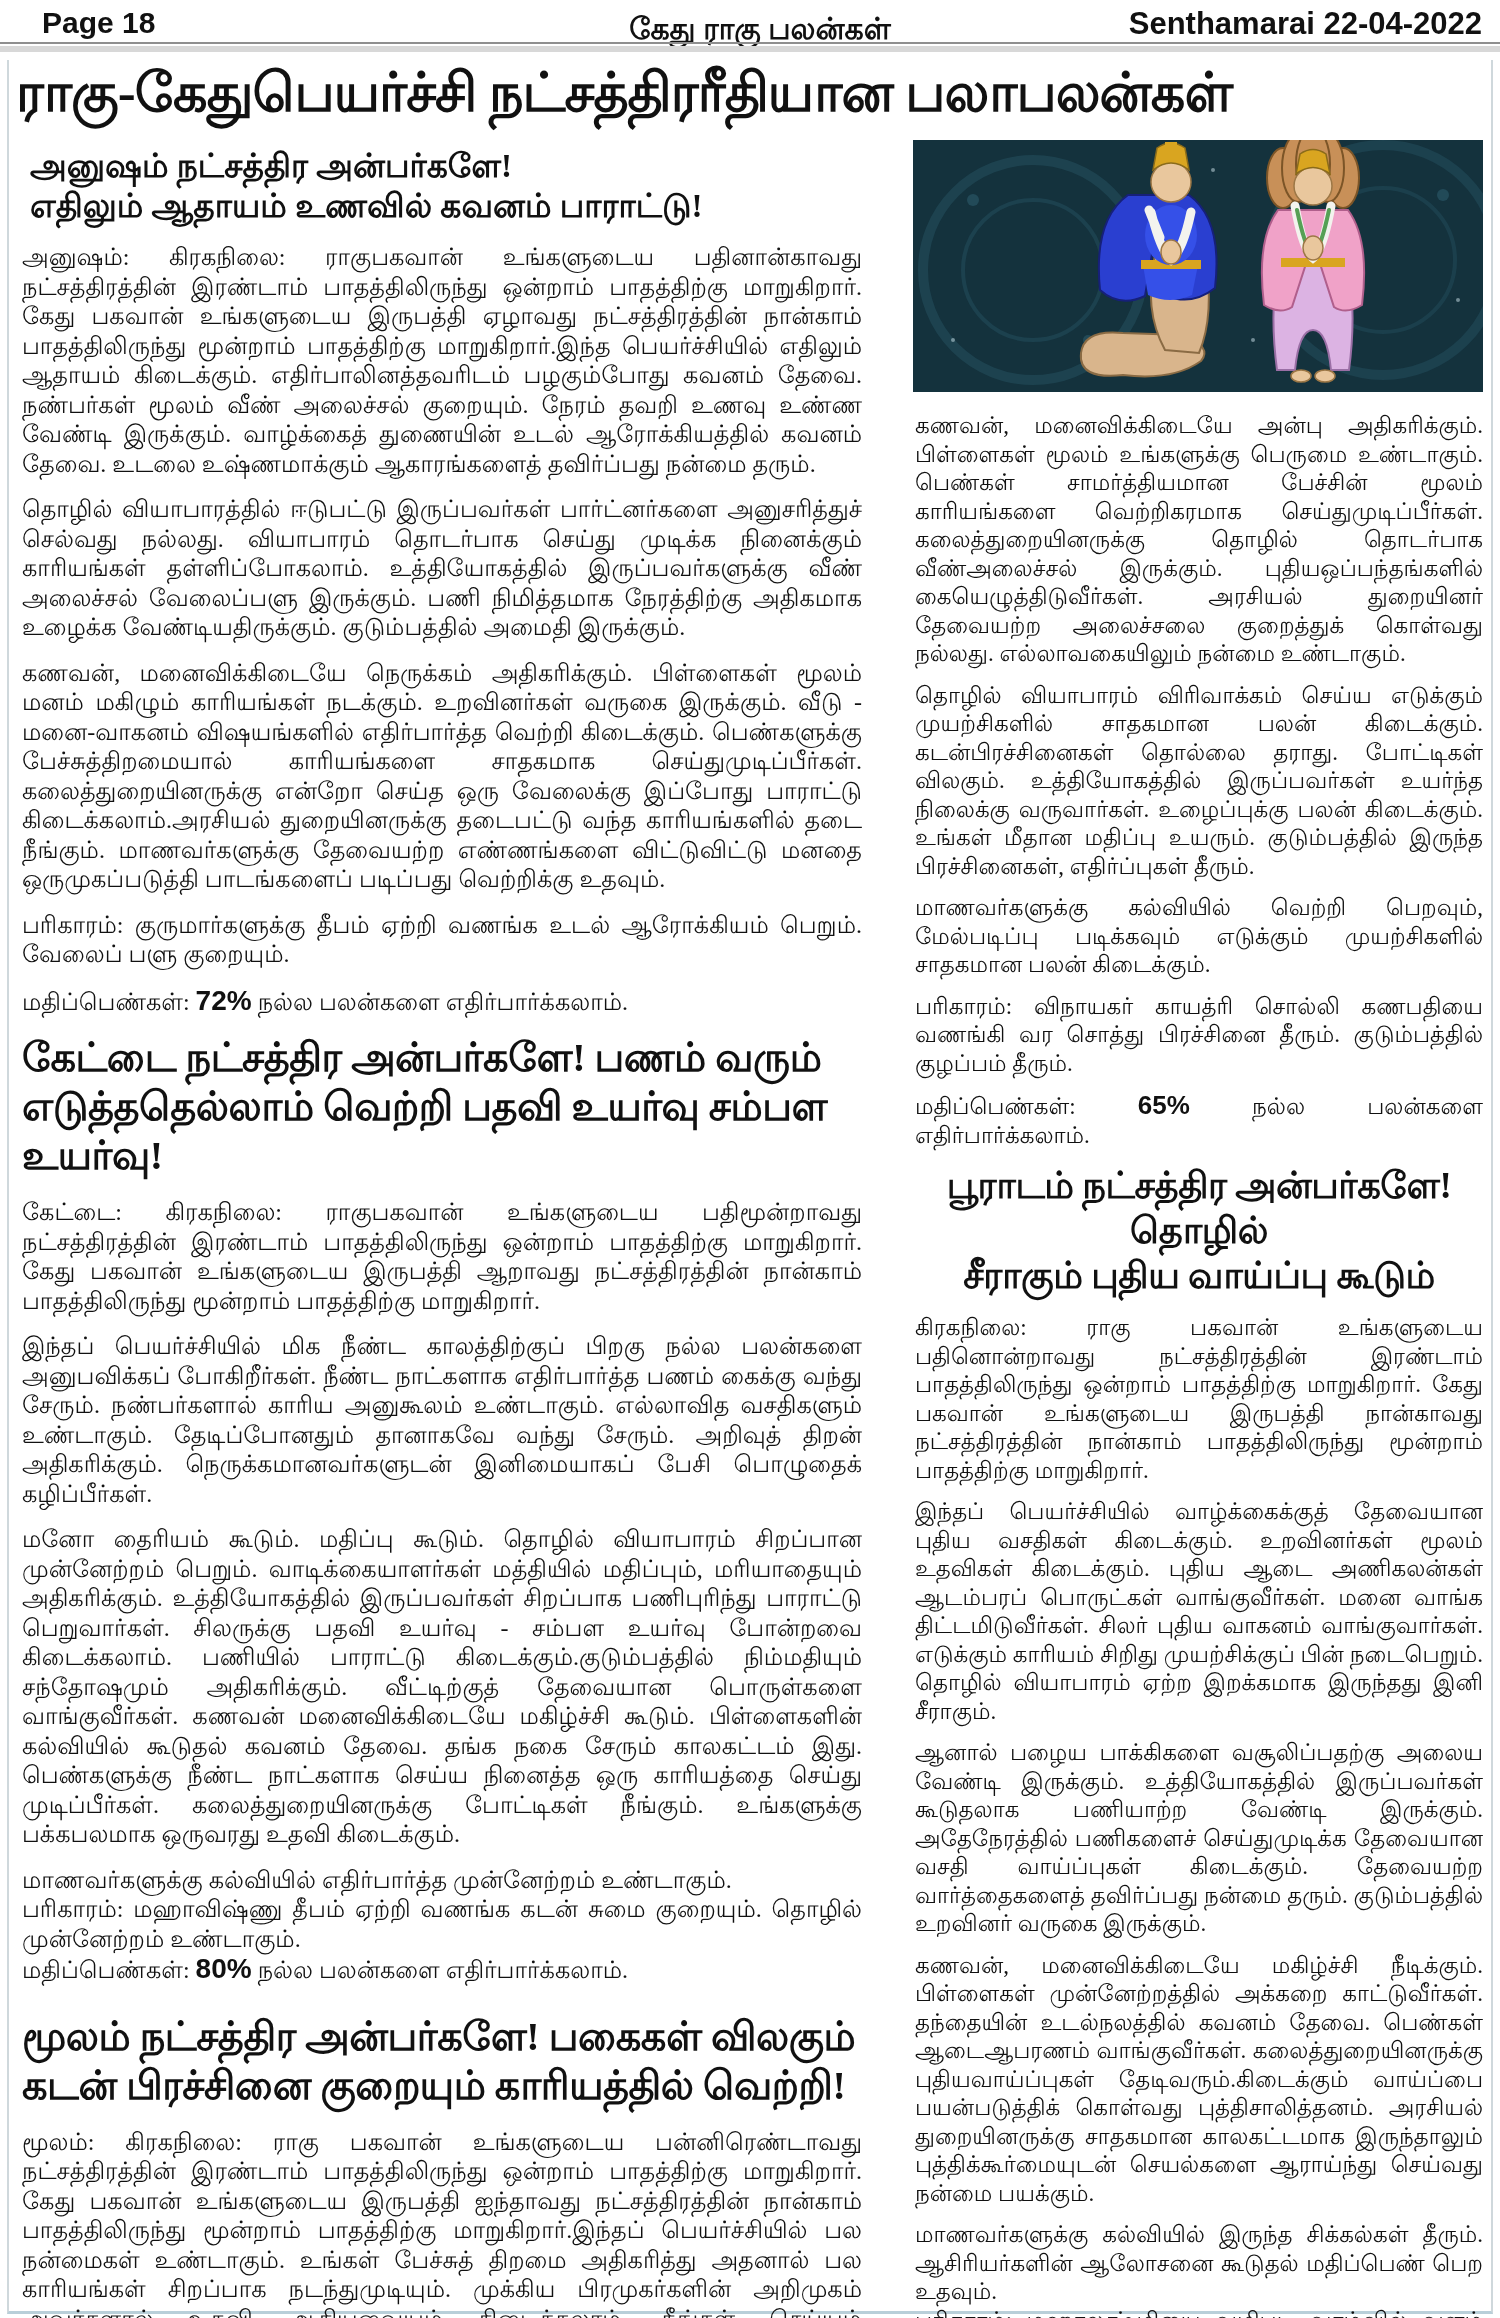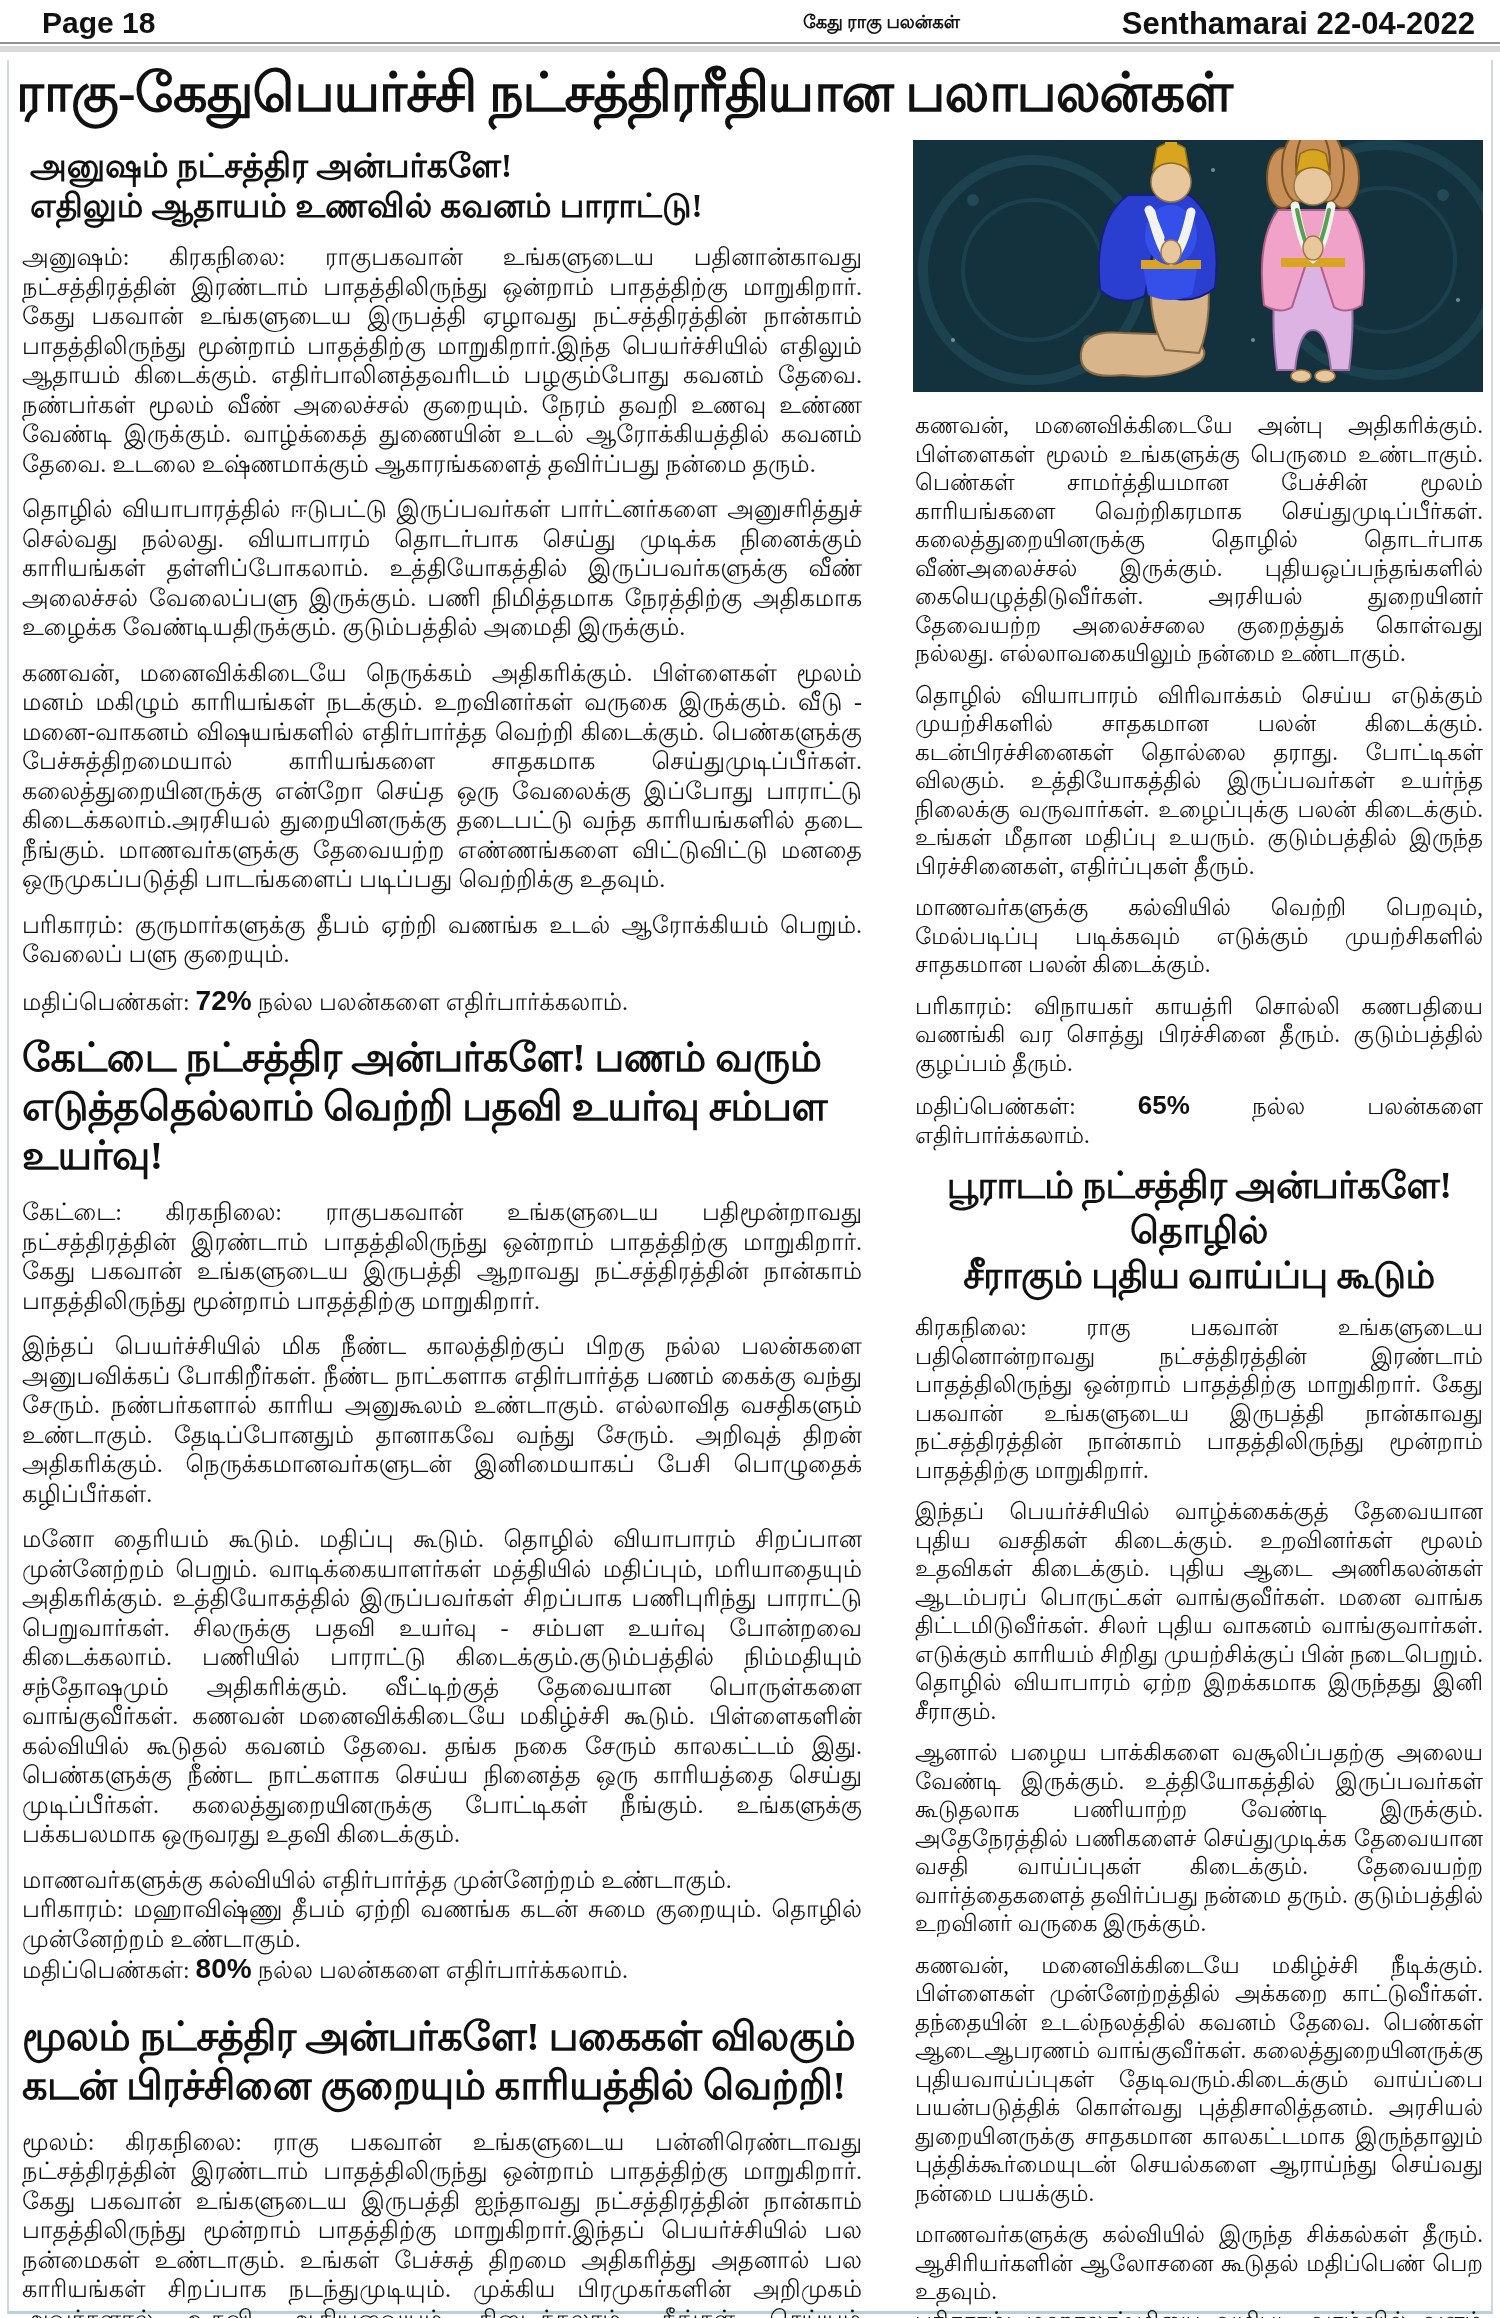--- a/index.html
+++ b/index.html
@@ -5,22 +5,22 @@
 <style>
   html,body{margin:0;padding:0;}
   body{
     width:1500px;height:2318px;position:relative;background:#ffffff;
     font-family:"Liberation Serif", serif;color:#111;
     overflow:hidden;
   }
   .abs{position:absolute;}
   
   .hdr-left{left:42px;top:6px;font-family:"Liberation Sans",sans-serif;font-weight:bold;font-size:30px;}
-  .hdr-center{left:560px;top:12px;width:400px;text-align:right;font-weight:bold;font-size:18px;}
-  .hdr-right{right:25px;top:6px;font-family:"Liberation Sans",sans-serif;font-weight:bold;font-size:31px;}
+  .hdr-center{left:560px;top:12px;width:400px;text-align:center;font-weight:bold;font-size:30px;}
+  .hdr-right{right:18px;top:6px;font-family:"Liberation Sans",sans-serif;font-weight:bold;font-size:31px;}
   .rule-a{left:0;right:0;top:42px;height:2px;background:#8f8f8f;}
   .rule-b{left:0;right:0;top:46px;height:6px;background:#d8d8d8;}
   
   .frame{left:7px;right:7px;top:60px;bottom:4px;border-left:2px solid #cfd8dc;border-right:2px solid #cfd8dc;border-bottom:3px solid #b9cfd9;}
   
   .main-title{left:16px;top:64px;width:895px;font-size:54px;font-weight:bold;letter-spacing:-1px;line-height:1.08;white-space:nowrap;}
   .subtitle{left:30px;top:146px;width:820px;font-size:33px;font-weight:bold;line-height:40px;}
   
   .illus{left:913px;top:140px;width:570px;height:252px;}
   

